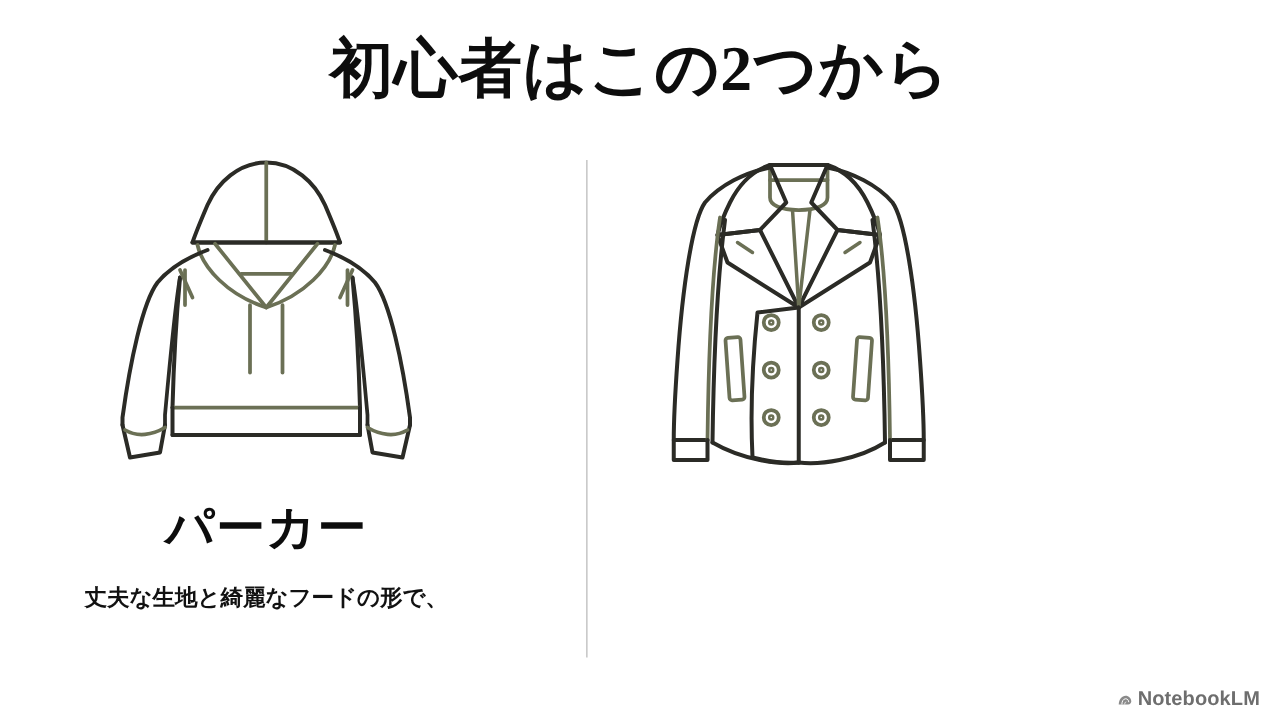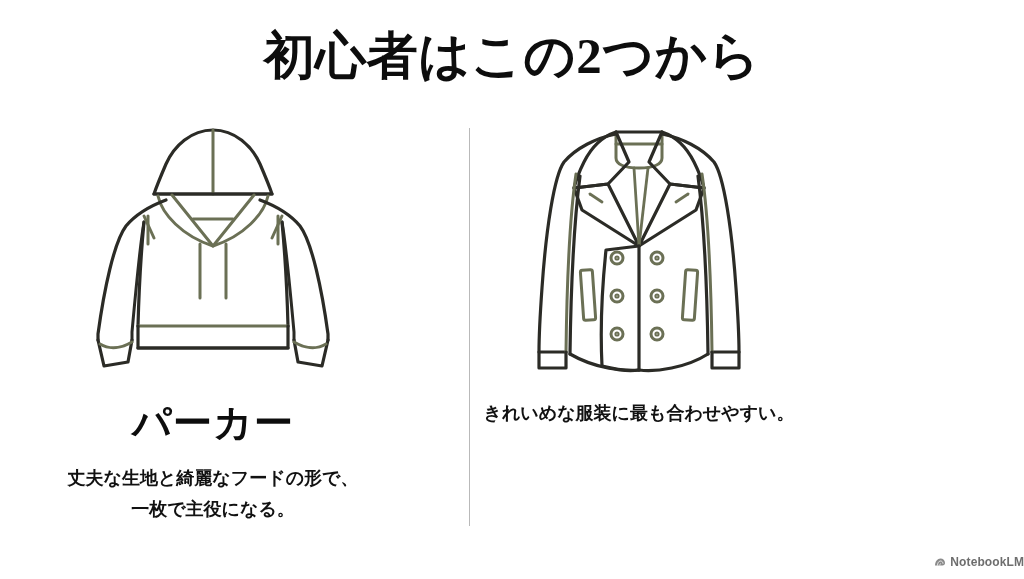--- a/index.html
+++ b/index.html
@@ -94,27 +94,27 @@
     line-height: 1.72;
     color: #111111;
     text-align: center;
     max-width: 420px;
   }
   .item-desc .line { display: block; white-space: nowrap; }
 
   
   .watermark {
     position: absolute;
-    right: 0;
+    right: 16px;
     bottom: 10px;
     display: flex;
     align-items: center;
     gap: 4px;
     color: #6e6e6e;
-    font-size: 12px;
+    font-size: 16px;
     font-weight: 700;
     letter-spacing: 0.1px;
   }
   .watermark svg { display: block; }
 </style>
 </head>
 <body>
 
 <div class="slide">
 
@@ -175,21 +175,20 @@
             <path d="M138 126 L138 180" stroke="#6b7055" stroke-width="3"></path>
 
           </g>
         </svg>
       </div>
 
       <div class="item-name">パーカー</div>
 
       <div class="item-desc">
         <span class="line">丈夫な生地と綺麗なフードの形で、</span>
-        <span class="line">一枚で主役になる。</span>
       </div>
     </div>
 
     <div class="column">
 
       <div class="art-wrap">
         <svg width="230" height="262" viewBox="0 0 230 262" fill="none" xmlns="http://www.w3.org/2000/svg">
           <g fill="none" stroke-linecap="round" stroke-linejoin="round">
 
             <path d="M92 14 L92 40 C92 46 100 50 115 50 C130 50 138 46 138 40 L138 14" stroke="#6b7055" stroke-width="3"></path>
@@ -254,21 +253,20 @@
 
             <path d="M15 234 L15 250 L42 250 L42 234" stroke="#2b2b26" stroke-width="3.2"></path>
             <path d="M215 234 L215 250 L188 250 L188 234" stroke="#2b2b26" stroke-width="3.2"></path>
 
           </g>
         </svg>
       </div>
 
 
       <div class="item-desc">
-        <span class="line">きれいめな服装に最も合わせやすい。</span>
       </div>
     </div>
 
   </div>
 
   <div class="watermark">
     <span>
       <svg width="12" height="12" viewBox="0 0 24 24" fill="none" xmlns="http://www.w3.org/2000/svg">
         <path d="M2 19 C2 11 7 5 13 5 C18 5 22 9 22 14 C22 17 20 19 17 19 Z" fill="#8a8a8a"></path>
         <path d="M7 19 C7 14 9.5 10 13 10 C16 10 18 12.5 18 15.5" stroke="#ffffff" stroke-width="1.6" fill="none"></path>

